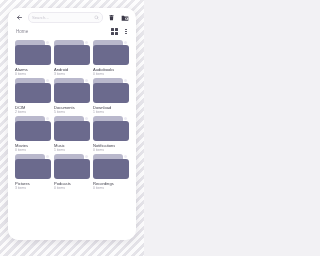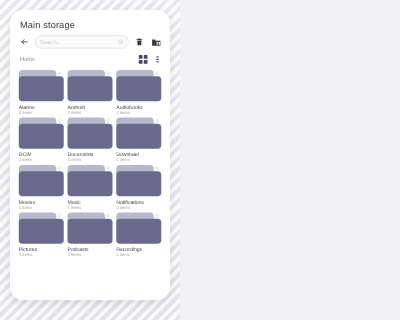--- a/index.html
+++ b/index.html
@@ -198,21 +198,20 @@
     max-width: 100%;
   }
 </style>
 </head>
 <body>
 
 <div class="backdrop"></div>
 
 <div class="card">
 
-  <div class="title">Main storage</div>
 
   <div class="toolbar">
     <span class="back-arrow">
       <svg width="7" height="7" viewBox="0 0 24 24" fill="none" stroke="#4a4857" stroke-width="2.6" stroke-linecap="round" stroke-linejoin="round">
         <path d="M19 12H5"></path>
           <path d="M11 18l-6-6 6-6"></path>
       </svg>
     </span>
     <div class="search-field">
       <span class="search-placeholder">Search...</span>

